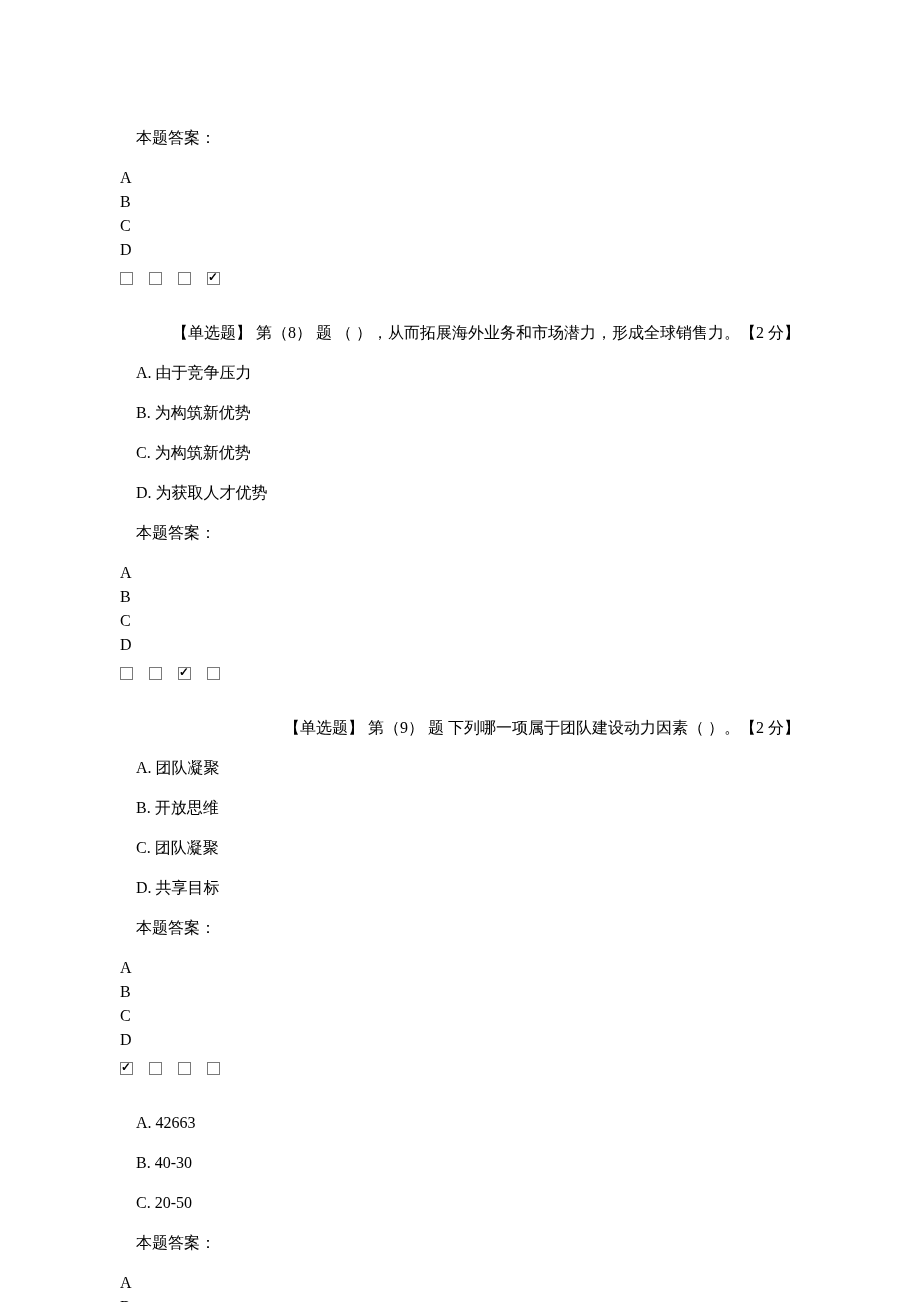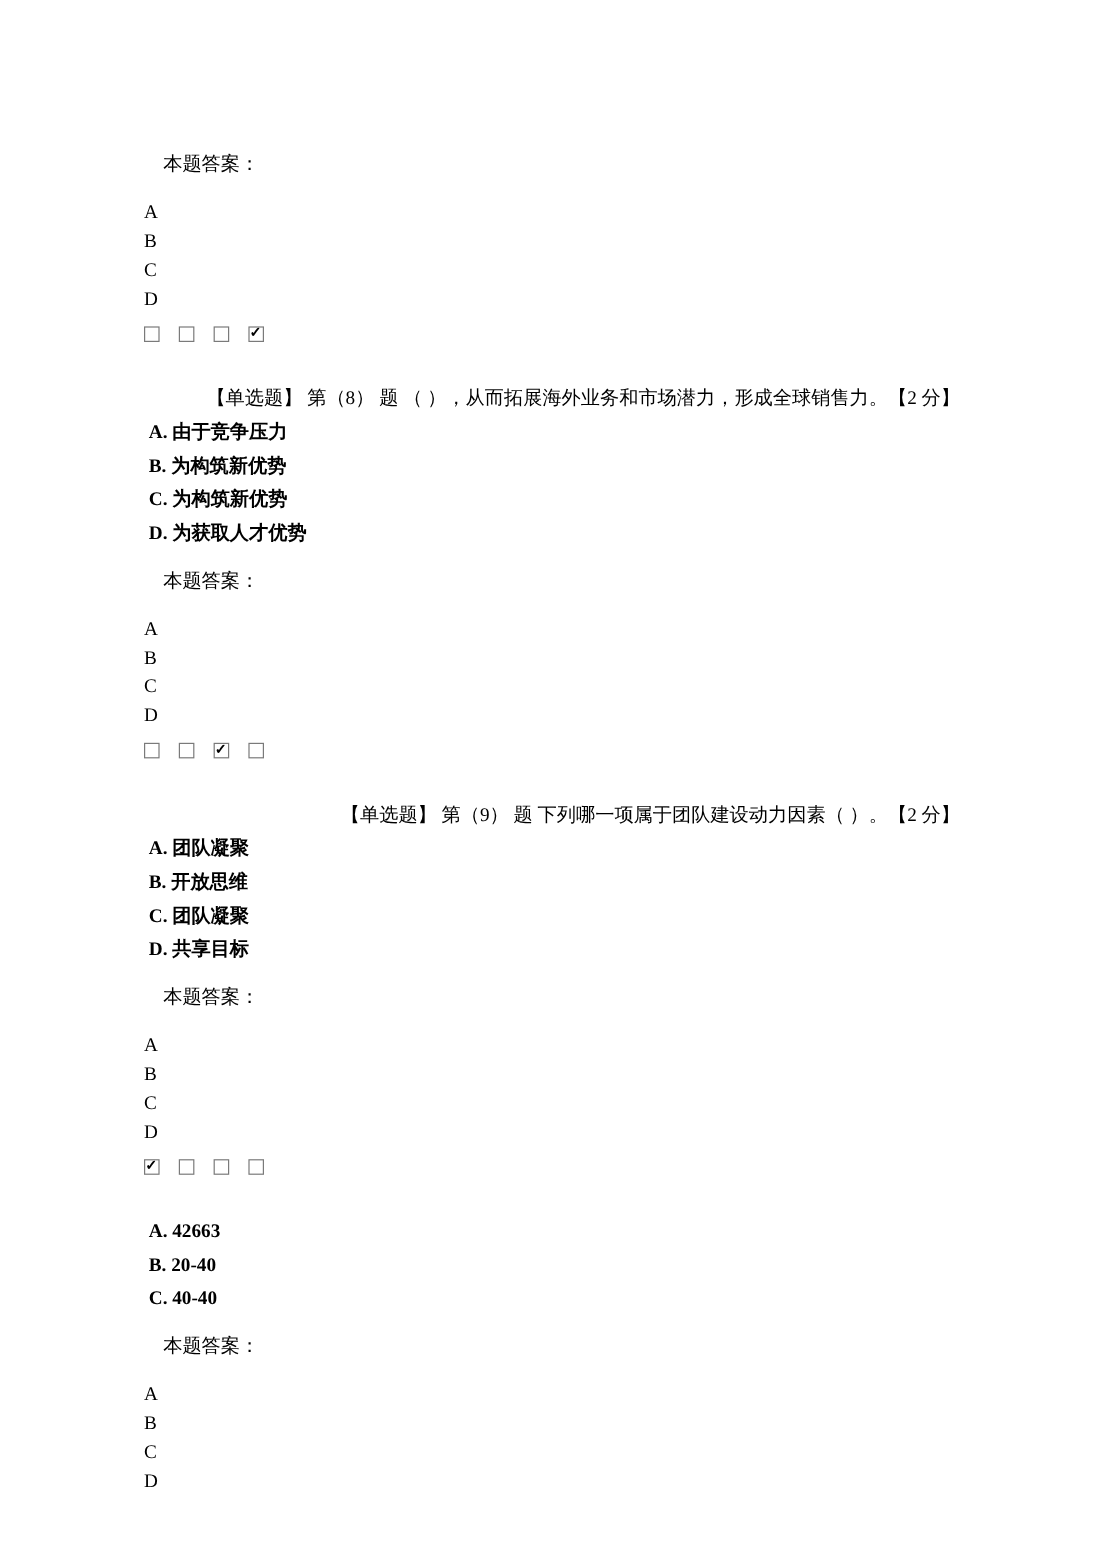--- a/index.html
+++ b/index.html
@@ -48,22 +48,21 @@
       top: -2px;
       left: 0px;
       font-size: 12px;
       font-weight: bold;
     }
     .q-header {
       margin: 0;
       text-align: right;
     }
     .opt {
-      margin: 4px;
-      font-weight: bold;
+      margin: 16px;
     }
     p {
       margin: 2px 0;
     }
   </style>
 </head>
 <body>
 
 <div class="block">
   <p class="answer-label">本题答案：</p>
@@ -112,20 +111,20 @@
   <div class="checkbox-row">
     <span class="cb checked"></span>
     <span class="cb"></span>
     <span class="cb"></span>
     <span class="cb"></span>
   </div>
 </div>
 
 <div class="block">
   <p class="opt">A. 42663</p>
-  <p class="opt">B. 20-40</p>
-  <p class="opt">C. 40-40</p>
+  <p class="opt">B. 40-30</p>
+  <p class="opt">C. 20-50</p>
   <p class="answer-label">本题答案：</p>
   <p class="answer-letter">A</p>
   <p class="answer-letter">B</p>
   <p class="answer-letter">C</p>
   <p class="answer-letter">D</p>
 </div>
 
 </body></html>

